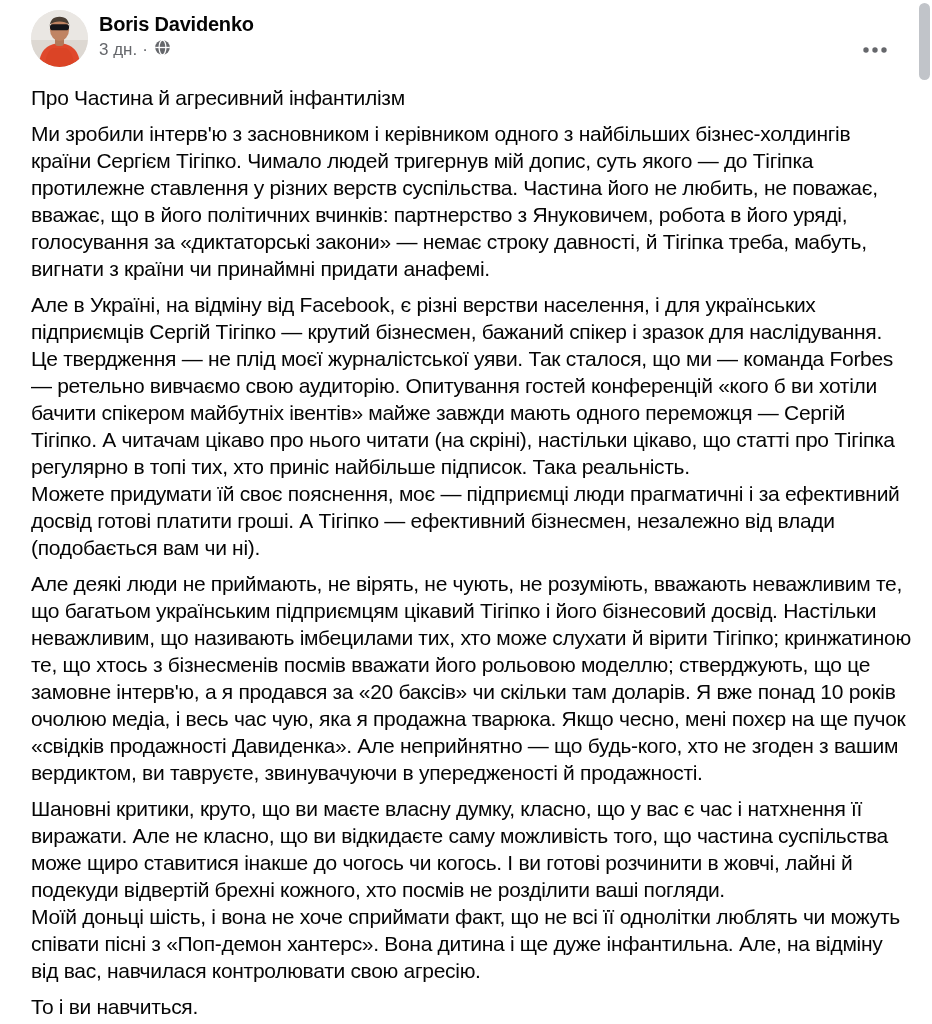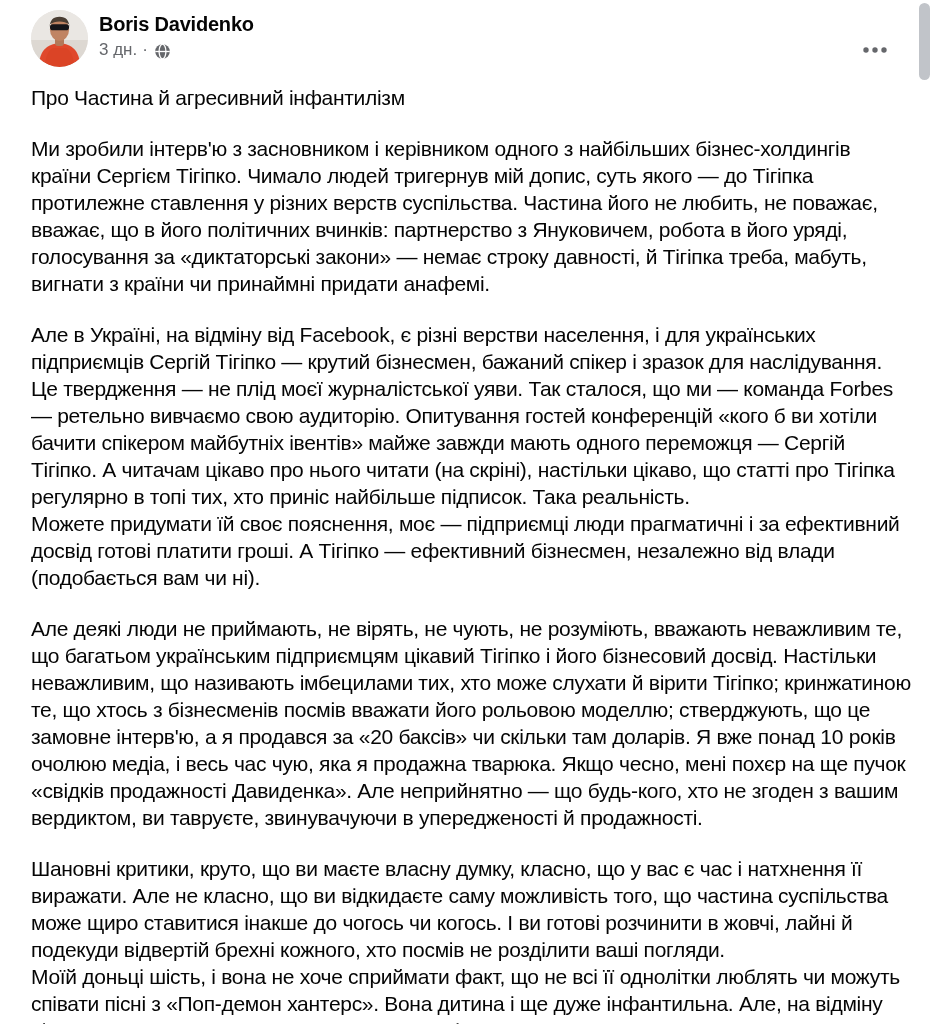--- a/index.html
+++ b/index.html
@@ -20,37 +20,37 @@
     background: #e9e6e2;
   }
   .avatar svg { display: block; width: 100%; height: 100%; }
   .h-text { margin-left: 11px; padding-top: 2px; }
   .author {
     font-size: 20px; font-weight: 700; color: #050505;
     line-height: 25px; letter-spacing: -0.2px; cursor: pointer;
   }
   .meta {
     margin-top: 2px; font-size: 17px; color: #65676b;
-    line-height: 21px; display: flex; align-items: flex-end; gap: 5px;
+    line-height: 21px; display: flex; align-items: flex-start; gap: 5px;
   }
   .meta .globe { display: inline-flex; margin-left: 1px; }
   .more-btn {
     position: absolute; right: 20px; top: 21px;
     width: 38px; height: 38px; border-radius: 50%;
     display: flex; align-items: center; justify-content: center;
     cursor: pointer;
   }
 
   
   .body { margin-top: 17px; }
   .body p {
     font-size: 21px; line-height: 27px; color: #050505;
     letter-spacing: -0.3px;
     white-space: pre-line;
-    margin-top: 24px;
+    margin-top: 9px;
   }
   .body p:first-child { margin-top: 0; }
 
   
   .scrollbar-track {
     position: fixed; top: 0; right: 0; width: 15px; height: 1024px;
   }
   .scrollbar-thumb {
     position: absolute; top: 3px; right: 2px;
     width: 11px; height: 77px;
@@ -110,19 +110,20 @@
   </div>
 
   <div class="body">
     <p>Про Частина й агресивний інфантилізм</p>
     <p>Ми зробили інтерв'ю з засновником і керівником одного з найбільших бізнес-холдингів країни Сергієм Тігіпко. Чимало людей тригернув мій допис, суть якого — до Тігіпка протилежне ставлення у різних верств суспільства. Частина його не любить, не поважає, вважає, що в його політичних вчинків: партнерство з Януковичем, робота в його уряді, голосування за «диктаторські закони» — немає строку давності, й Тігіпка треба, мабуть, вигнати з країни чи принаймні придати анафемі.</p>
     <p>Але в Україні, на відміну від Facebook, є різні верстви населення, і для українських підприємців Сергій Тігіпко — крутий бізнесмен, бажаний спікер і зразок для наслідування. Це твердження — не плід моєї журналістської уяви. Так сталося, що ми — команда Forbes — ретельно вивчаємо свою аудиторію. Опитування гостей конференцій «кого б ви хотіли бачити спікером майбутніх івентів» майже завжди мають одного переможця — Сергій Тігіпко. А читачам цікаво про нього читати (на скріні), настільки цікаво, що статті про Тігіпка регулярно в топі тих, хто приніс найбільше підписок. Така реальність.
 Можете придумати їй своє пояснення, моє — підприємці люди прагматичні і за ефективний досвід готові платити гроші. А Тігіпко — ефективний бізнесмен, незалежно від влади (подобається вам чи ні).</p>
     <p>Але деякі люди не приймають, не вірять, не чують, не розуміють, вважають неважливим те, що багатьом українським підприємцям цікавий Тігіпко і його бізнесовий досвід. Настільки неважливим, що називають імбецилами тих, хто може слухати й вірити Тігіпко; кринжатиною те, що хтось з бізнесменів посмів вважати його рольовою моделлю; стверджують, що це замовне інтерв'ю, а я продався за «20 баксів» чи скільки там доларів. Я вже понад 10 років очолюю медіа, і весь час чую, яка я продажна тварюка. Якщо чесно, мені похєр на ще пучок «свідків продажності Давиденка». Але неприйнятно — що будь-кого, хто не згоден з вашим вердиктом, ви тавруєте, звинувачуючи в упередженості й продажності.</p>
     <p>Шановні критики, круто, що ви маєте власну думку, класно, що у вас є час і натхнення її виражати. Але не класно, що ви відкидаєте саму можливість того, що частина суспільства може щиро ставитися інакше до чогось чи когось. І ви готові розчинити в жовчі, лайні й подекуди відвертій брехні кожного, хто посмів не розділити ваші погляди.
 Моїй доньці шість, і вона не хоче сприймати факт, що не всі її однолітки люблять чи можуть співати пісні з «Поп-демон хантерс». Вона дитина і ще дуже інфантильна. Але, на відміну від вас, навчилася контролювати свою агресію.</p>
+    <p>То і ви навчиться.</p>
   </div>
 
 </div>
 
 <div class="scrollbar-track">
   <div class="scrollbar-thumb"></div>
 </div>
 
 </body></html>

